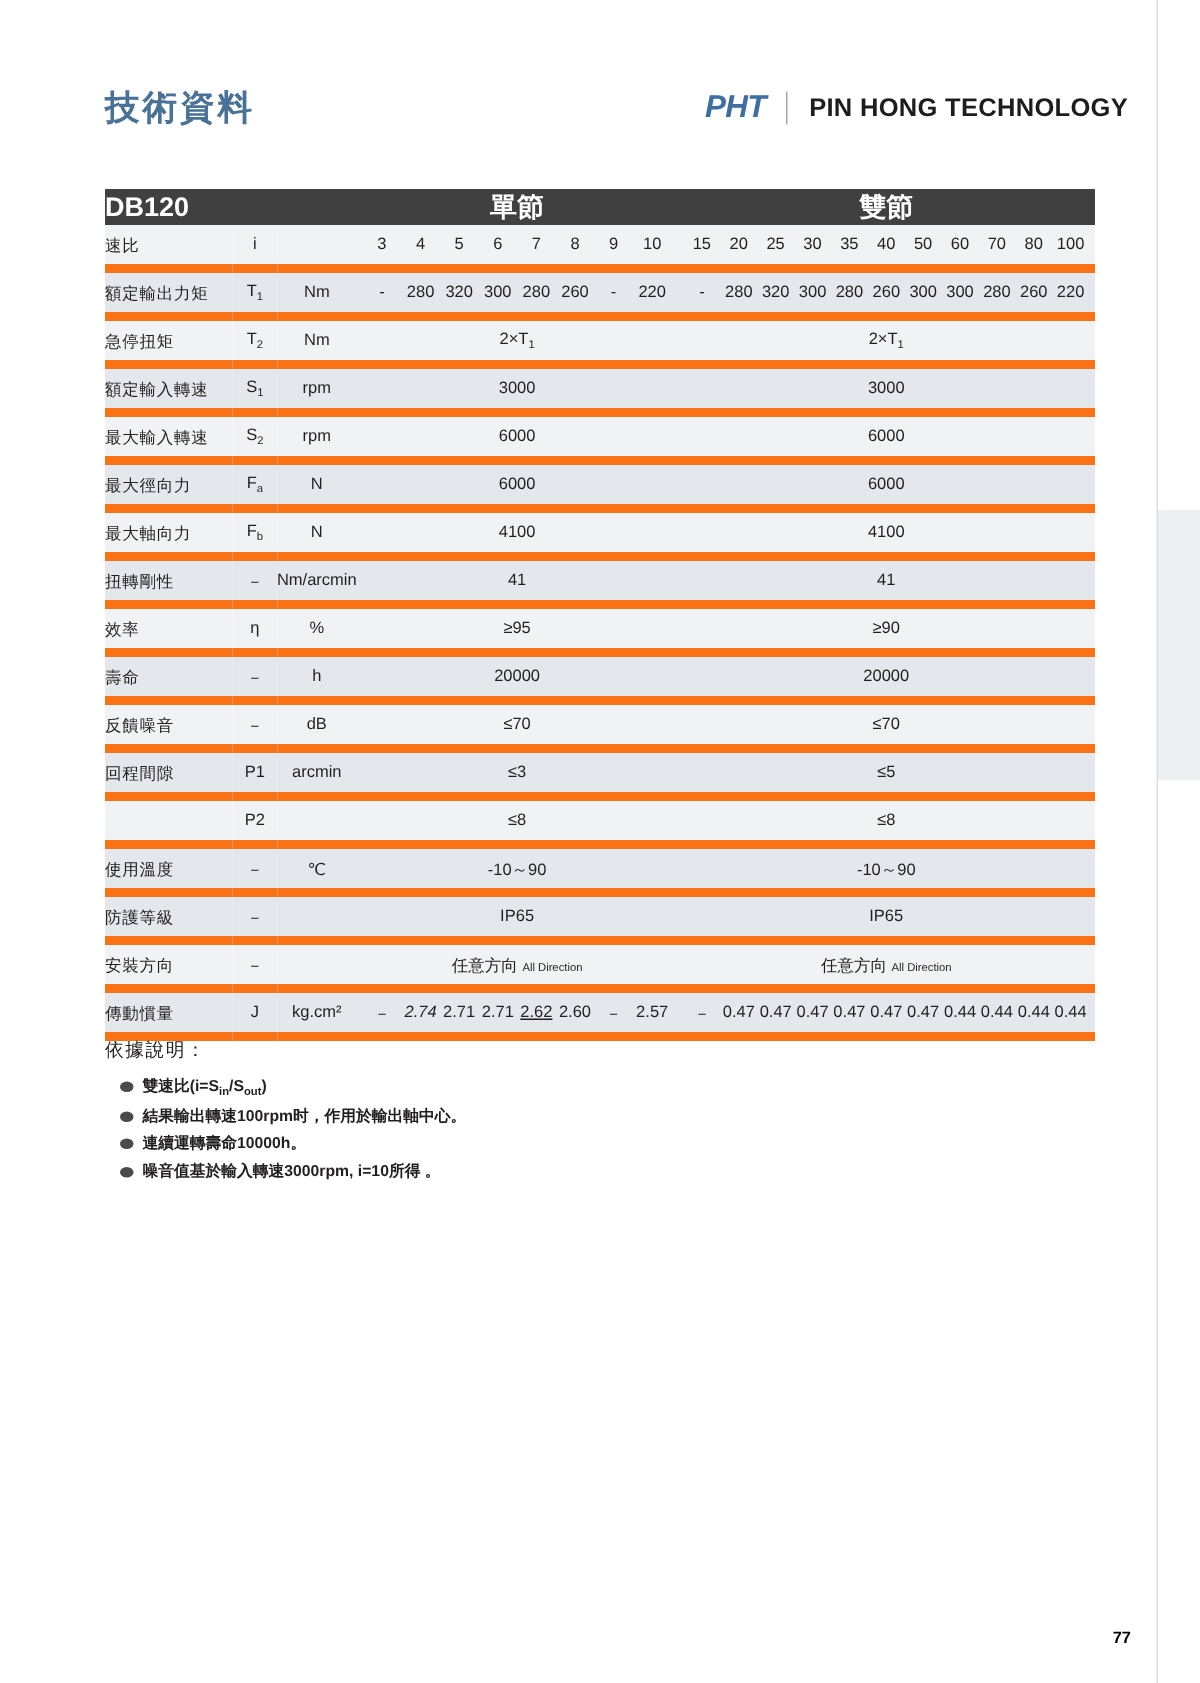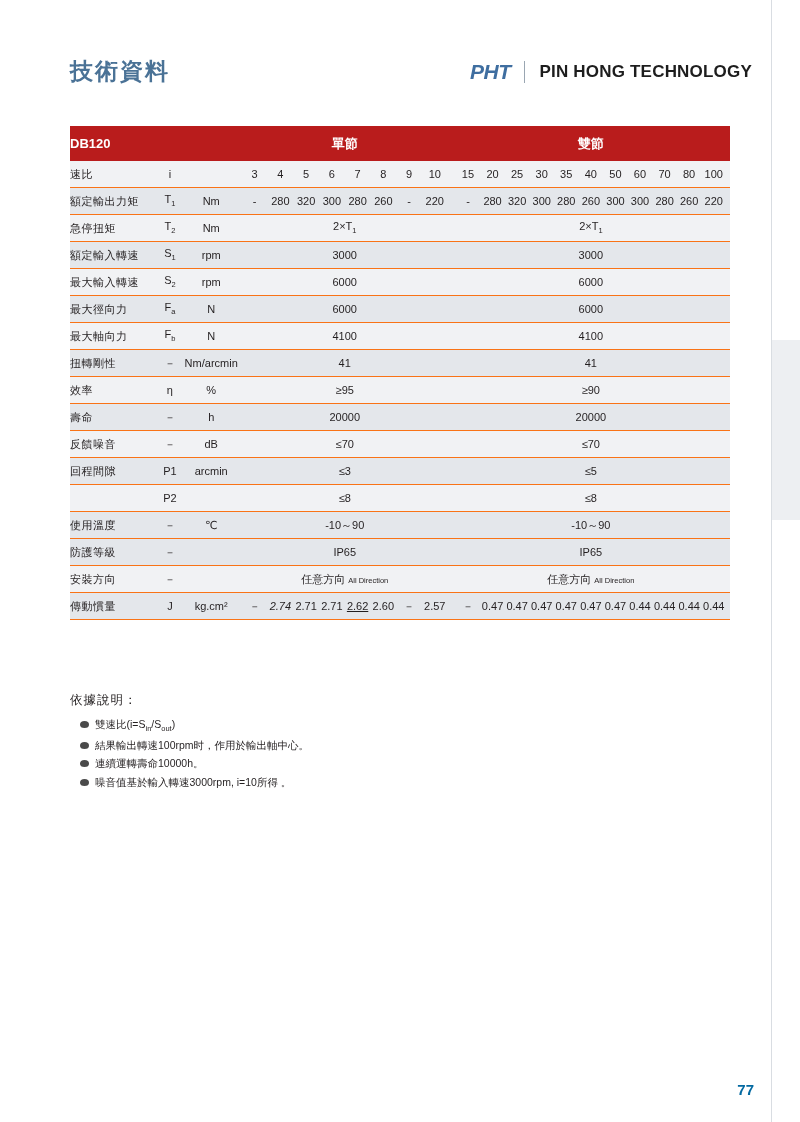--- a/index.html
+++ b/index.html
@@ -16,43 +16,43 @@
   .hdr{position:absolute;left:70px;top:56px;right:48px;height:40px;}
   .hdr-title{position:absolute;left:0;top:0;font-size:23px;font-weight:bold;color:#4a7296;letter-spacing:2px;}
   .hdr-right{position:absolute;right:0;top:4px;display:flex;align-items:center;gap:14px;}
   .pht{font-size:21px;font-weight:bold;color:#3f6ea0;font-style:italic;letter-spacing:-0.5px;}
   .vline{width:1px;height:22px;background:#9aa6b2;}
   .brand{font-size:17px;font-weight:bold;color:#1d1d1d;letter-spacing:0.2px;}
 
   
   .tbl{position:absolute;left:70px;top:126px;width:660px;border-collapse:collapse;}
   .tbl td,.tbl th{border:0;padding:0;font-size:11px;color:#231f20;vertical-align:middle;}
-  .rowline{border-bottom:1px solid #f97316;}
-  .head-row td{background:#b91c1c;color:#ffffff;height:35px;font-size:13px;font-weight:bold;}
+  .rowline{border-bottom:6px solid #f97316;}
+  .head-row td{background:#404040;color:#ffffff;height:24px;font-size:18px;font-weight:bold;}
   .head-model{padding-left:12px;text-align:left;}
   .head-c{text-align:center;}
   .r-odd{background:#f1f2f4;}
   .r-even{background:#e4e7eb;}
   .c-name{width:78px;padding-left:10px;text-align:left;font-size:12.5px;letter-spacing:0.5px;}
   .c-sym{width:30px;text-align:center;font-size:11px;}
   .c-unit{width:44px;text-align:center;font-size:10px;}
   .c-val{text-align:center;font-size:11px;}
   .grp{text-align:center;font-size:11.5px;}
   .sub{font-size:7.5px;vertical-align:sub;}
   .small-en{font-size:7.5px;}
   .rowh{height:26px;}
 
   
   .notes{position:absolute;left:70px;top:692px;width:640px;}
   .notes-title{font-size:12.5px;letter-spacing:1px;margin-bottom:9px;}
-  .note{font-size:10.5px;margin:5px 0 5px 10px;display:flex;align-items:flex-start;gap:6px;line-height:1.3;}
+  .note{font-size:10.5px;margin:5px 0 5px 10px;display:flex;align-items:flex-start;gap:6px;line-height:1.3;font-weight:bold;}
   .bullet{display:inline-block;width:9px;height:7px;border-radius:50%;background:#4a4a4a;margin-top:3px;flex:none;}
   .sb{font-size:7.5px;vertical-align:sub;}
 
-  .pgnum{position:absolute;right:46px;bottom:24px;font-size:15px;color:#0369a1;font-weight:bold;}
+  .pgnum{position:absolute;right:46px;bottom:24px;font-size:11px;color:#000000;font-weight:bold;}
 </style>
 </head>
 <body>
 
 <div class="page">
 
   <div class="right-bar">
     <div class="seg" style="top:0;height:340px;background:#ffffff;"></div>
     <div class="seg" style="top:340px;height:180px;background:#edeff2;"></div>
     <div class="seg" style="top:520px;height:602px;background:#ffffff;"></div>

